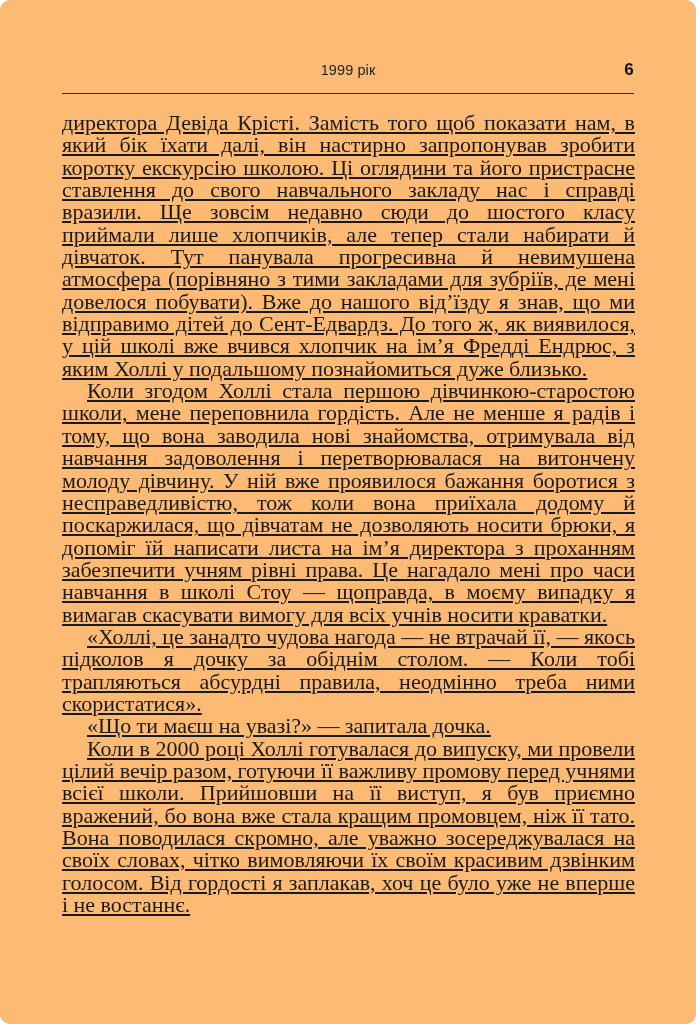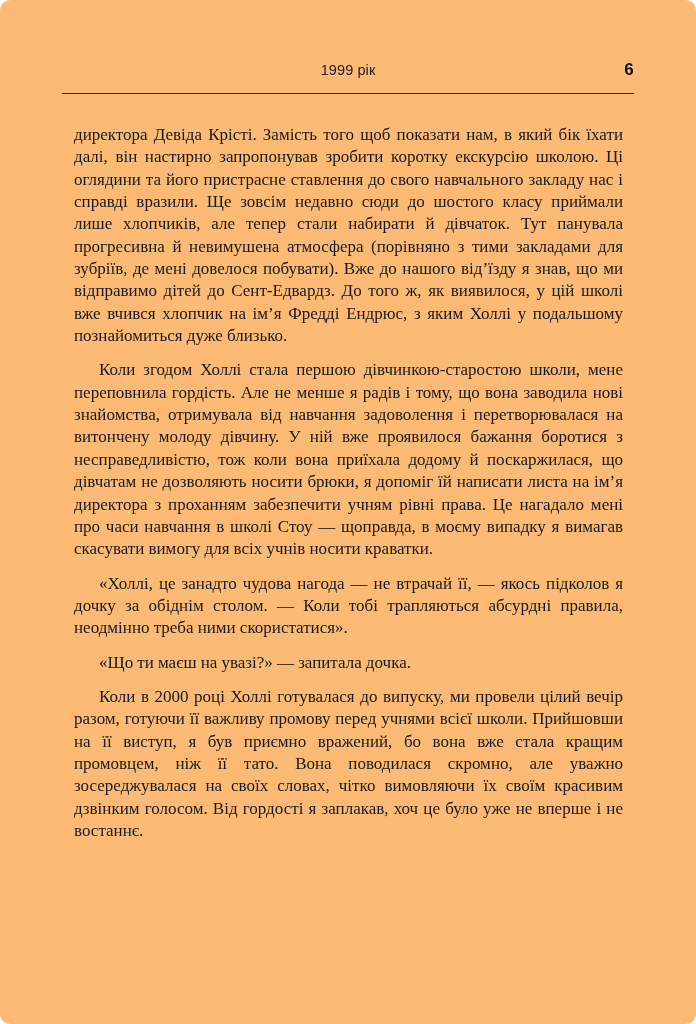--- a/index.html
+++ b/index.html
@@ -71,29 +71,30 @@
   }
 
   
   .textblock {
     position: absolute;
     left: 62px;
     top: 112px;
     width: 573px;
   }
   p.para {
-    margin: 12px;
-    font-size: 17px;
+    margin: 0;
+    font-size: 22px;
     line-height: 22.35px;
     text-align: justify;
     text-justify: inter-word;
     hyphens: manual;
     -webkit-hyphens: manual;
     word-spacing: -0.1px;
     text-indent: 0;
+    text-decoration: underline;
   }
   p.para.indent {
     text-indent: 25px;
   }
   p.para.lastline-left {
     text-align-last: left;
   }
 </style>
 </head>
 <body>

